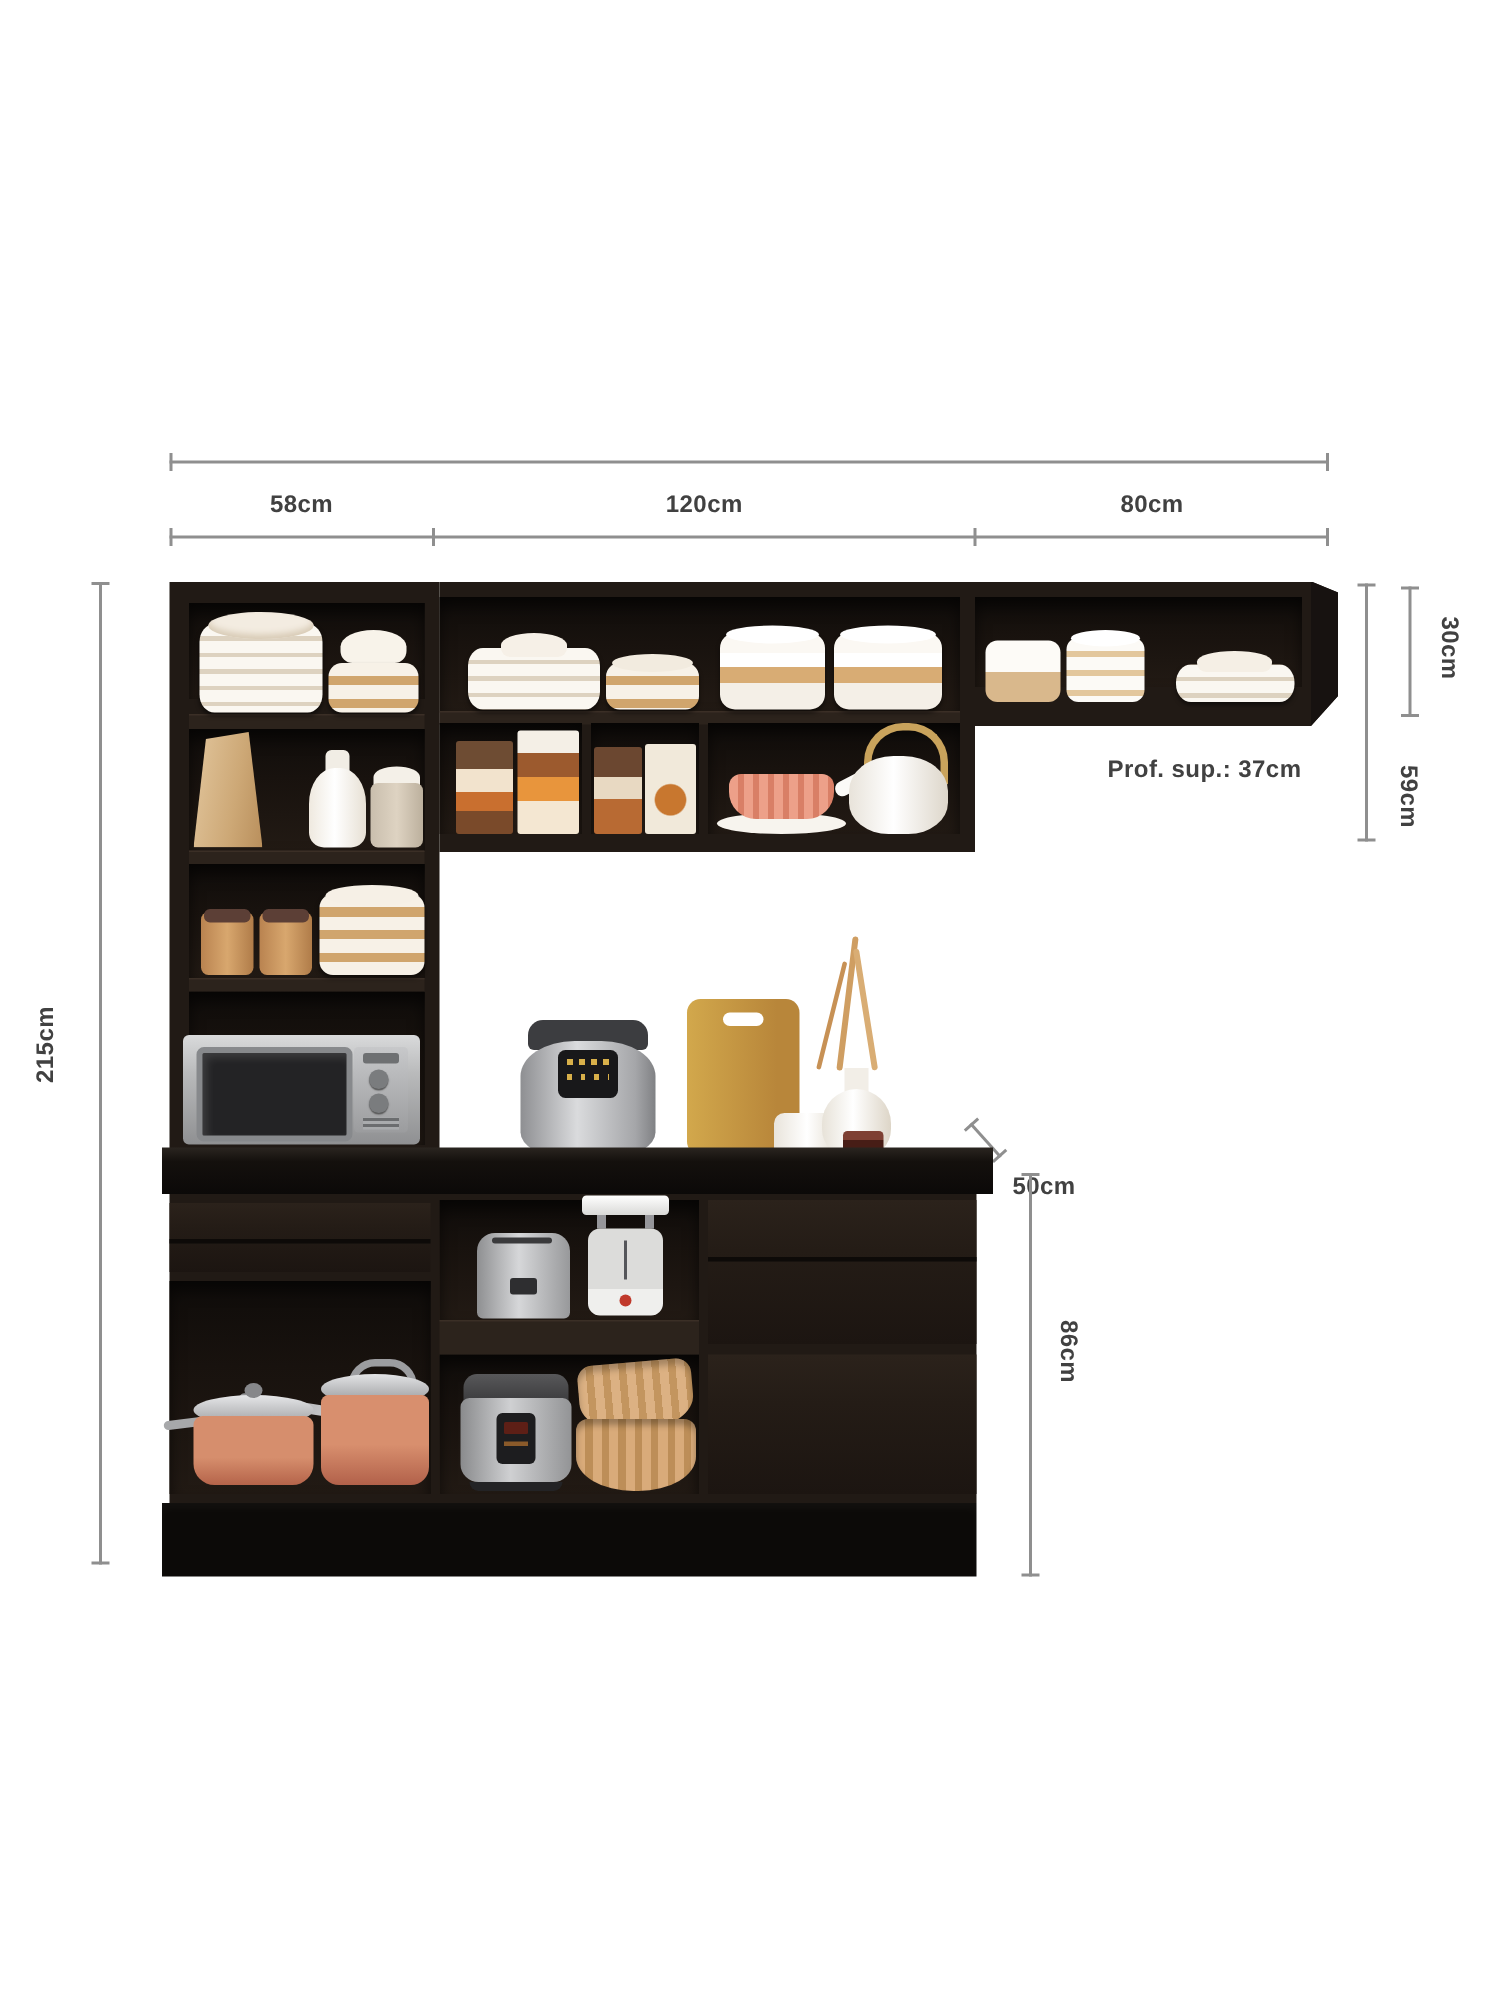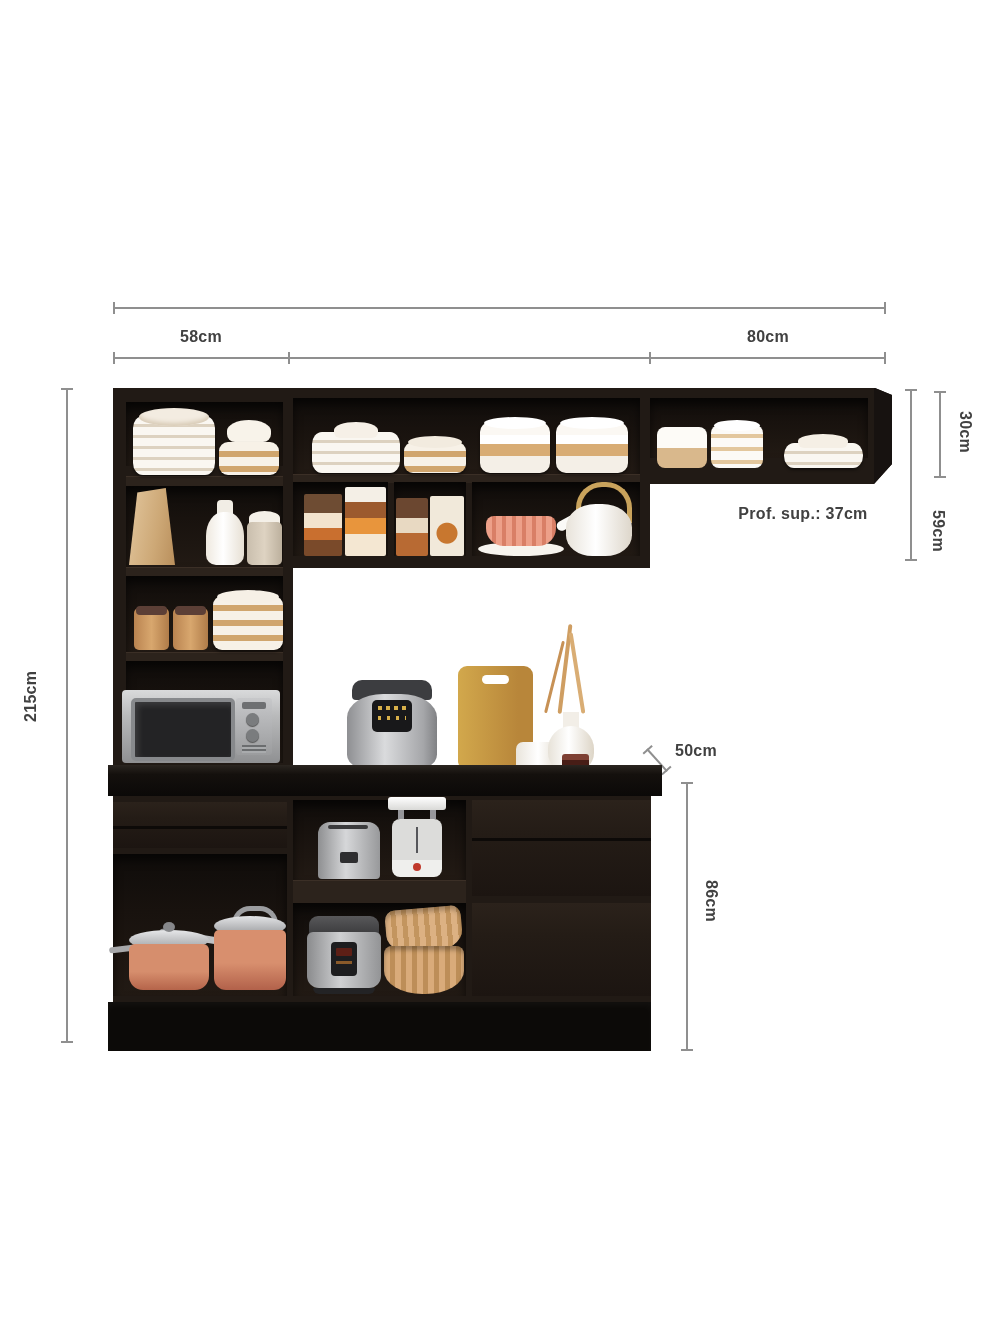--- a/index.html
+++ b/index.html
@@ -44,41 +44,42 @@
   .bandbowl{background:linear-gradient(180deg,#fbf8f3 0 26%,#ffffff 26% 44%,#d8ac74 44% 66%,#f4efe7 66% 100%);border-radius:10px;box-shadow:0 2px 3px rgba(0,0,0,.5);}
 </style>
 </head>
 <body>
 
 <div class="scene">
 
   <div class="dlh" style="left:113px;top:307px;width:773px;"></div>
 
   <div class="dim-label" style="left:113px;top:327px;width:176px;">58cm</div>
+  <div class="dim-label" style="left:289px;top:327px;width:361px;">120cm</div>
   <div class="dim-label" style="left:650px;top:327px;width:236px;">80cm</div>
   <div class="dlh" style="left:113px;top:357px;width:773px;"></div>
   <div class="dtick" style="left:288px;top:352px;"></div>
   <div class="dtick" style="left:649px;top:352px;"></div>
 
   <div class="dlv" style="left:66px;top:388px;height:655px;"></div>
   <div class="dim-label rot-ccw" style="left:6px;top:687px;width:50px;">215cm</div>
 
   <div class="dlv" style="left:910px;top:389px;height:172px;"></div>
   <div class="dim-label rot-cw" style="left:913px;top:521px;width:50px;">59cm</div>
 
   <div class="dlv" style="left:939px;top:391px;height:87px;"></div>
   <div class="dim-label rot-cw" style="left:940px;top:422px;width:50px;">30cm</div>
 
   <div class="dim-label" style="left:723px;top:504px;width:160px;">Prof. sup.: 37cm</div>
 
   <div class="ddiag" style="left:647px;top:748px;width:30px;transform:rotate(48deg);">
     <span class="t" style="left:0;"></span>
       <span class="t" style="right:0;"></span>
   </div>
-  <div class="dim-label" style="left:668px;top:741px;width:56px;">50cm</div>
+  <div class="dim-label" style="left:668px;top:782px;width:56px;">50cm</div>
 
   <div class="dlv" style="left:686px;top:782px;height:269px;"></div>
   <div class="dim-label rot-cw" style="left:686px;top:891px;width:50px;">86cm</div>
 
   <div class="cab" style="left:113px;top:388px;width:180px;height:379px;">
     <div class="niche" style="left:13px;top:14px;width:157px;height:64px;"></div>
     <div class="shelfband" style="left:13px;top:88px;width:157px;height:10px;"></div>
     <div class="niche" style="left:13px;top:98px;width:157px;height:81px;"></div>
     <div class="shelfband" style="left:13px;top:179px;width:157px;height:9px;"></div>
     <div class="niche" style="left:13px;top:188px;width:157px;height:76px;"></div>

